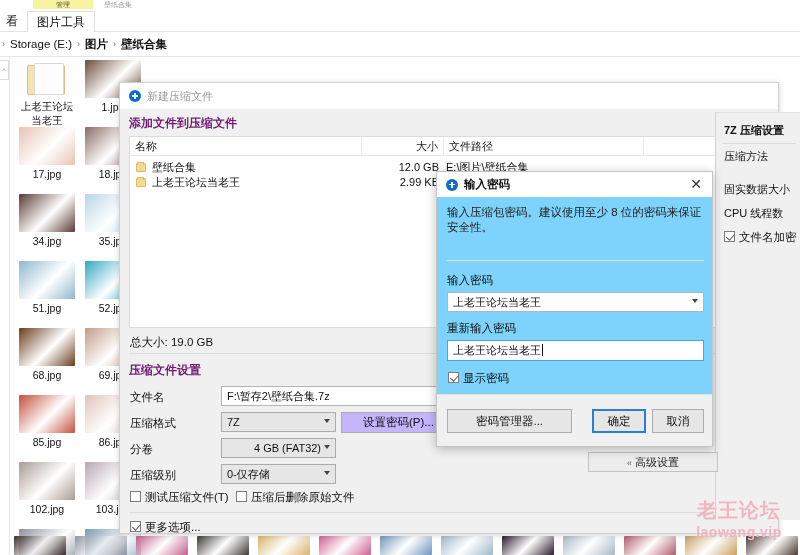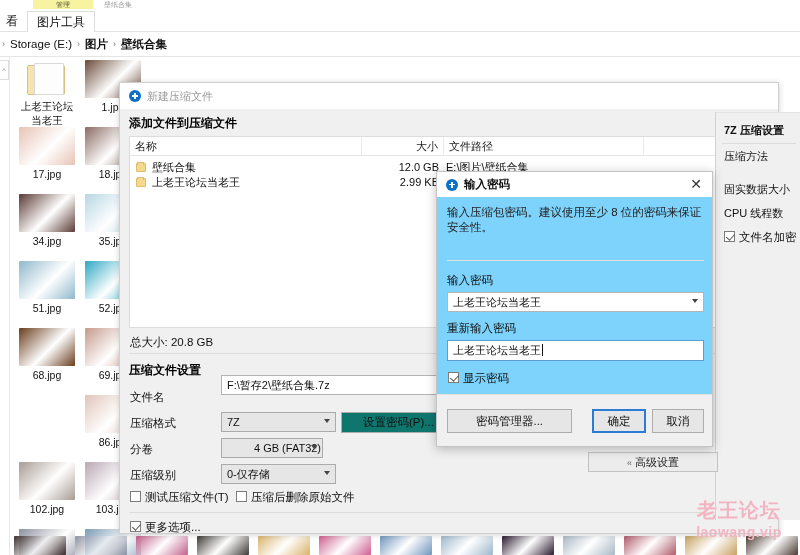--- a/index.html
+++ b/index.html
@@ -121,21 +121,21 @@
     content:""; position:absolute; left:3px; top:5.2px; width:6px; height:1.6px; background:#fff;
   }
   .dlg-ico::after {
     content:""; position:absolute; left:5.2px; top:3px; width:1.6px; height:6px; background:#fff;
   }
   .dlg-add-title-text { font-size:11px; color:#9a9a9a; }
 
   .dlg-add-body { position:absolute; left:0; top:26px; width:100%; bottom:0; background:#f0f0f0; }
 
   .sec-head {
-    position:absolute; font-size:12px; font-weight:bold; color:#000000;
+    position:absolute; font-size:12px; font-weight:bold; color:#701a75;
   }
 
   .file-list {
     position:absolute; left:9px; top:27px; width:589px; height:192px;
     background:#ffffff; border:1px solid #dcdcdc;
   }
   .fl-head {
     position:absolute; left:0; top:0; width:100%; height:19px;
     border-bottom:1px solid #e6e6e6; background:#fff;
   }
@@ -175,21 +175,21 @@
     position:absolute; height:20px; background:#e6e6e6; border:1px solid #ababab;
     font-size:11px; color:#111; padding:0 16px 0 5px; line-height:18px; overflow:hidden;
     white-space:nowrap;
   }
   .combo .arw {
     position:absolute; right:5px; top:6px; width:0; height:0;
     border-left:3.5px solid transparent; border-right:3.5px solid transparent;
     border-top:4px solid #444;
   }
   .btn {
-    position:absolute; height:21px; background:#0f766e; border:1px solid #adadad;
+    position:absolute; height:21px; background:#c4b5fd; border:1px solid #adadad;
     font-size:11.5px; color:#111; text-align:center; line-height:19px; overflow:hidden;
     white-space:nowrap;
   }
 
   .cbx { position:absolute; font-size:11.5px; color:#111; white-space:nowrap; padding-left:15px; }
   .cbx .box {
     position:absolute; left:0; top:1px; width:11px; height:11px;
     background:#fff; border:1px solid #7c7c7c;
   }
   .cbx.checked .box::after {
@@ -306,20 +306,24 @@
           <div class="thumb-img" style="background: linear-gradient(135deg, rgb(47, 168, 196) 0%, rgba(255, 255, 255, 0.55) 55%, rgb(47, 168, 196) 100%);"></div>
           <div class="thumb-label">52.jpg</div>
         </div>
         <div class="thumb-cell" style="left: 0px; top: 268px;">
           <div class="thumb-img" style="background: linear-gradient(135deg, rgb(106, 60, 28) 0%, rgba(255, 255, 255, 0.55) 55%, rgb(106, 60, 28) 100%);"></div>
           <div class="thumb-label">68.jpg</div>
         </div>
         <div class="thumb-cell" style="left: 66px; top: 268px;">
           <div class="thumb-img" style="background: linear-gradient(135deg, rgb(196, 154, 138) 0%, rgba(255, 255, 255, 0.55) 55%, rgb(196, 154, 138) 100%);"></div>
           <div class="thumb-label">69.jpg</div>
+        </div>
+        <div class="thumb-cell" style="left: 0px; top: 335px;">
+          <div class="thumb-img" style="background: linear-gradient(135deg, rgb(196, 80, 58) 0%, rgba(255, 255, 255, 0.55) 55%, rgb(196, 80, 58) 100%);"></div>
+          <div class="thumb-label">85.jpg</div>
         </div>
         <div class="thumb-cell" style="left: 66px; top: 335px;">
           <div class="thumb-img" style="background: linear-gradient(135deg, rgb(224, 196, 184) 0%, rgba(255, 255, 255, 0.55) 55%, rgb(224, 196, 184) 100%);"></div>
           <div class="thumb-label">86.jpg</div>
         </div>
         <div class="thumb-cell" style="left: 0px; top: 402px;">
           <div class="thumb-img" style="background: linear-gradient(135deg, rgb(168, 156, 148) 0%, rgba(255, 255, 255, 0.55) 55%, rgb(168, 156, 148) 100%);"></div>
           <div class="thumb-label">102.jpg</div>
         </div>
         <div class="thumb-cell" style="left: 66px; top: 402px;">
@@ -377,38 +381,38 @@
         </div>
 
         <div class="fl-row" style="top:38px;">
           <span class="mini-folder"></span>
           <div class="fl-cell" style="left:22px; width:205px;">上老王论坛当老王</div>
           <div class="fl-cell num" style="left:232px; width:77px;">2.99 KB</div>
           <div class="fl-cell" style="left:316px; width:195px;"></div>
         </div>
       </div>
 
-      <div class="total-size">总大小: 20.8 GB</div>
+      <div class="total-size">总大小: 19.0 GB</div>
 
       <div class="hr-line" style="left:9px; top:244px; width:589px;"></div>
 
       <div class="sec-head" style="left:9px; top:253px;">压缩文件设置</div>
 
       <div class="lbl" style="left:10px; top:281px;">文件名</div>
-      <div class="tb" style="left:101px; top:266px; width:325px;">F:\暂存2\壁纸合集.7z</div>
+      <div class="tb" style="left:101px; top:277px; width:325px;">F:\暂存2\壁纸合集.7z</div>
 
       <div class="lbl" style="left:10px; top:307px;">压缩格式</div>
       <div class="combo" style="left:101px; top:303px; width:115px;">
         <span>7Z</span>
         <span class="arw"></span>
       </div>
       <div class="btn" style="left:221px; top:303px; width:115px;">设置密码(P)...</div>
 
       <div class="lbl" style="left:10px; top:333px;">分卷</div>
-      <div class="combo" style="left:101px; top:329px; width:102px;padding-left:32px;">
+      <div class="combo" style="left:101px; top:329px; width:115px;padding-left:32px;">
         <span>4 GB (FAT32)</span>
         <span class="arw"></span>
       </div>
 
       <div class="lbl" style="left:10px; top:359px;">压缩级别</div>
       <div class="combo" style="left:101px; top:355px; width:115px;">
         <span>0-仅存储</span>
         <span class="arw"></span>
       </div>
 

